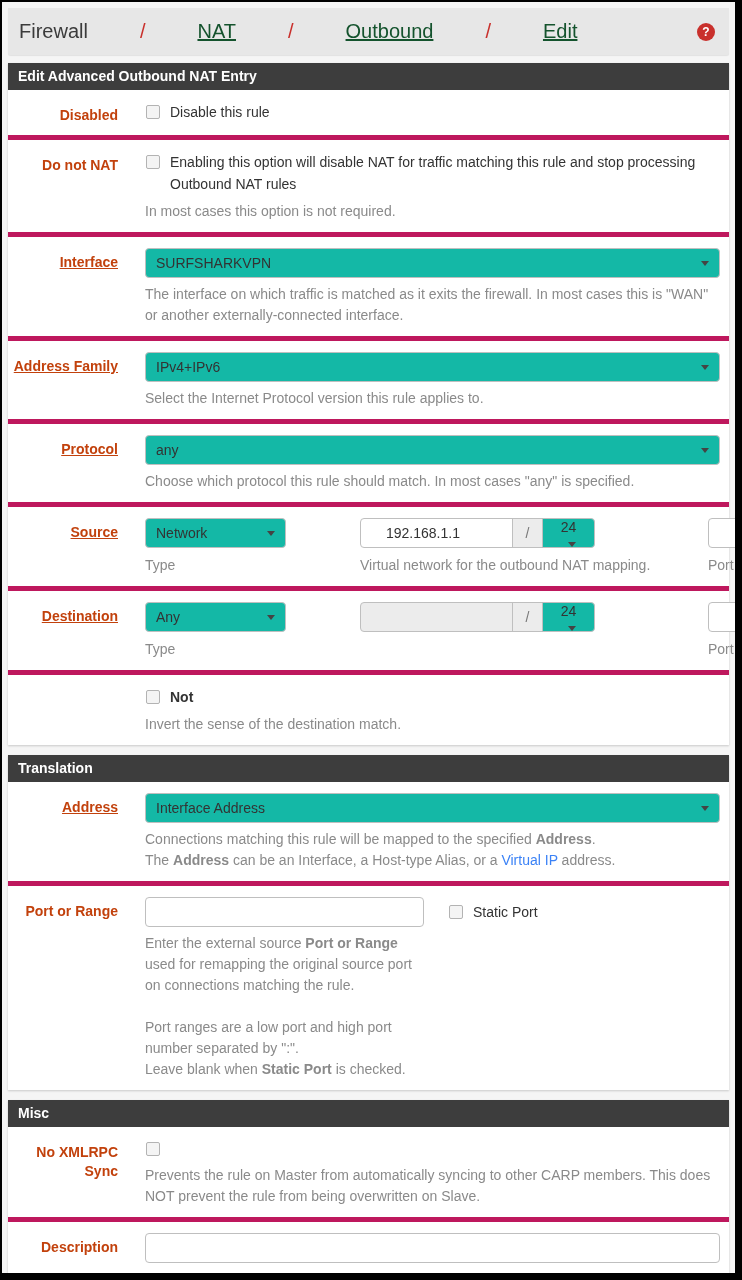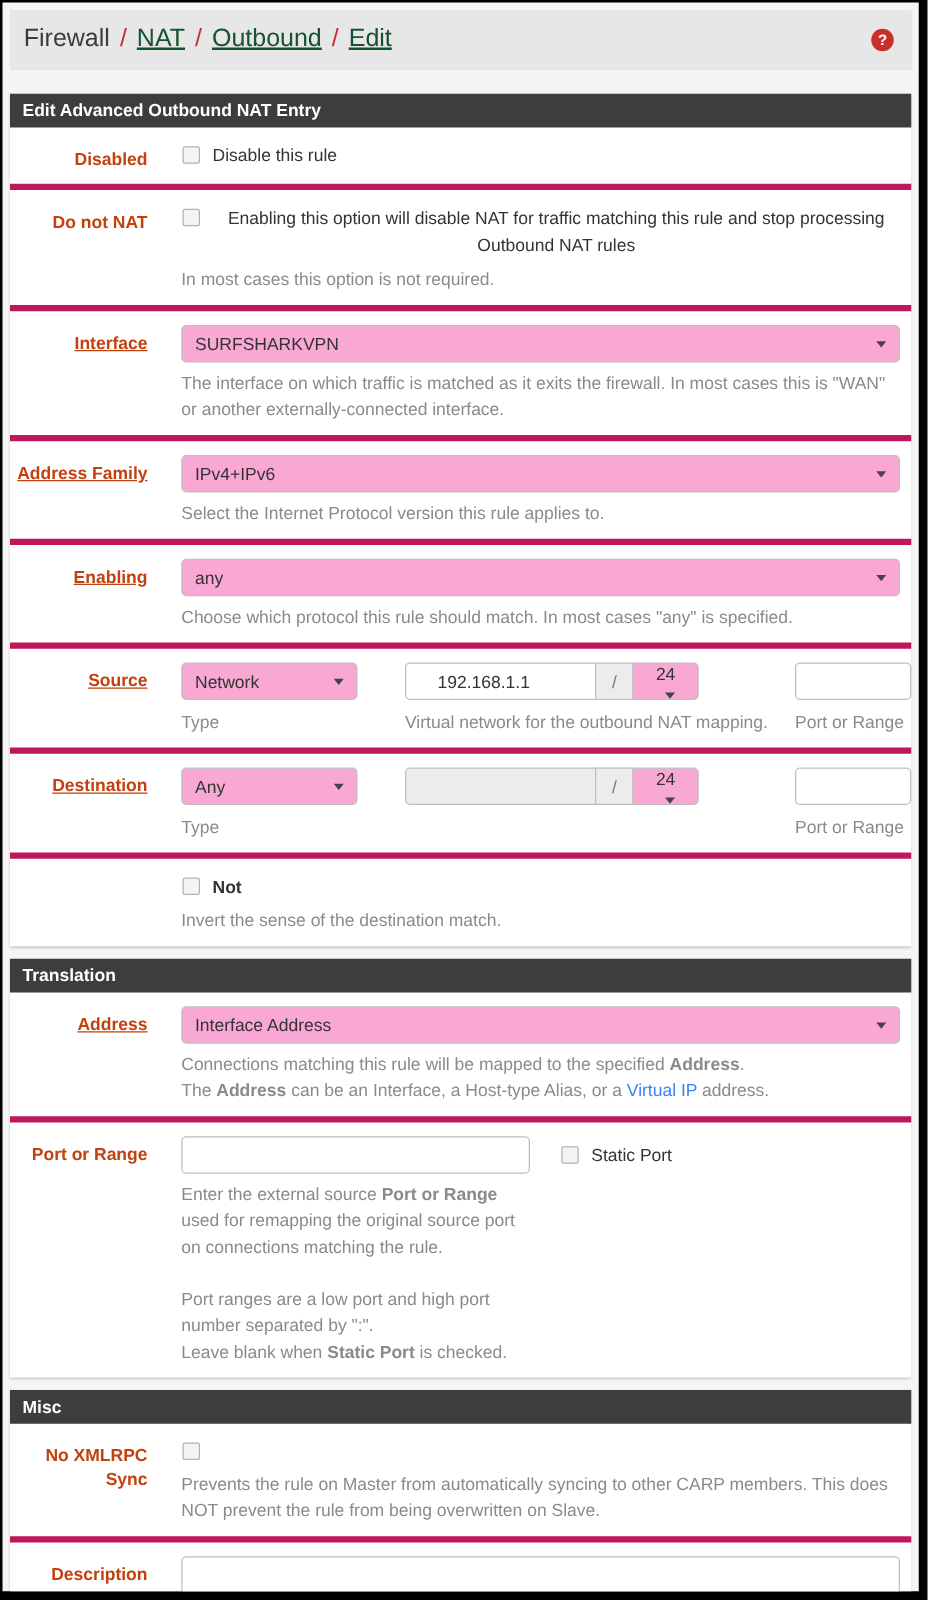--- a/index.html
+++ b/index.html
@@ -4,56 +4,56 @@
 <style>
   * { margin:0; padding:0; box-sizing:border-box; }
   html,body { width:742px; height:1280px; }
   body { background:#000; font-family:"Liberation Sans","DejaVu Sans",sans-serif; font-size:14px; }
   .page { position:absolute; top:2px; left:2px; width:733px; height:1271px; background:#f5f5f5; overflow:hidden; }
 
   
   .crumb-bar { margin:6px 6px 0 6px; height:47px; background:#e7e7e7; border-radius:0 0 2px 2px;
                display:flex; align-items:center; justify-content:space-between; padding:0 14px 0 11px;
                box-shadow:0 1px 1px rgba(0,0,0,0.08); }
-  .crumbs { font-size:20px; color:#3b3b3b; display:flex; align-items:center; }
+  .crumbs { font-size:20px; color:#3b3b3b; display:flex; align-items:center;gap:44px; }
   .bc-sep { color:#c9302c; margin:0 8px; }
   .bc-link { color:#14532d; cursor:pointer;text-decoration:underline; }
   .help-circle { width:18px; height:18px; border-radius:50%; background:#c9302c; color:#fff;
                  font-size:12px; font-weight:bold; display:flex; align-items:center; justify-content:center; cursor:pointer; }
 
   
   .panel { margin:0 6px; background:#fff; box-shadow:0 1px 2px rgba(0,0,0,0.18); }
   .panel + .panel { margin-top:10px; }
   .panel-head { background:#3d3d3d; color:#fff; font-weight:bold; font-size:14px; padding:5px 10px; line-height:17px; }
-  .first-panel { margin-top:20px; }
+  .first-panel { margin-top:8px; }
 
   .row { display:flex; padding:11px 0 10px; }
   .row + .row { border-top:5px solid #be185d; }
   .lbl { width:110px; min-width:110px; text-align:right; font-weight:bold; color:#c2410c; line-height:19px; padding-top:5px; }
   .lbl.u { text-decoration:underline; }
   .ctl { flex:1; margin-left:27px; margin-right:9px; min-width:0; }
 
   .help { color:#8a8a8a; line-height:21px; margin-top:6px; }
   .help b { color:#8a8a8a; }
   .link { color:#3b82f6; cursor:pointer; }
 
-  .cb-row { display:flex; align-items:flex-start; color:#333; line-height:22px;text-align:center; }
+  .cb-row { display:flex; align-items:flex-start; color:#333; line-height:22px; }
   .cb { width:14px; height:14px; min-width:14px; border:1px solid #b3b3b3; border-radius:2px; background:#f4f4f4;
         margin:4px 10px 0 1px; cursor:pointer; }
 
-  .select { height:30px; border:1px solid #bfbfbf; border-radius:4px; background:#f9a8d4; color:#333;
+  .select { height:30px; border:1px solid #bfbfbf; border-radius:4px; background:#14b8a6; color:#333;
             display:flex; align-items:center; justify-content:space-between; padding:0 10px; cursor:pointer; }
   .caret { width:0; height:0; border-left:4px solid transparent; border-right:4px solid transparent;
            border-top:5px solid #444; margin-left:6px; }
   .txt { height:30px; width:100%; border:1px solid #bfbfbf; border-radius:4px; padding:0 25px;
          font-family:inherit; font-size:14px; color:#333; background:#fff; }
   .txt:disabled { background:#ececec; }
 
   
-  .net-grid { display:flex; }
+  .net-grid { display:flex;gap:36px; }
   .ngc1 { width:141px; min-width:141px; margin-right:38px; }
   .ngc2 { width:312px; min-width:312px; }
   .ngc3 { width:93px; min-width:93px; margin-left:auto; }
   .ig { display:flex; }
   .ig .txt { width:153px; border-radius:4px 0 0 4px; }
   .ig .addon { width:31px; min-width:31px; background:#ececec; border:1px solid #bfbfbf; margin-left:-1px;
                display:flex; align-items:center; justify-content:center; color:#777; }
   .ig .select { width:53px; min-width:53px; border-radius:0 4px 4px 0; margin-left:-1px; padding:0 7px;flex-direction:column; }
   .cap { color:#8a8a8a; line-height:21px; margin-top:7px; }
 
@@ -121,21 +121,21 @@
       <div class="ctl">
         <div class="select">
           <span>IPv4+IPv6</span>
           <span class="caret"></span>
         </div>
         <div class="help">Select the Internet Protocol version this rule applies to.</div>
       </div>
     </div>
 
     <div class="row">
-      <div class="lbl u">Enabling</div>
+      <div class="lbl u">Protocol</div>
       <div class="ctl">
         <div class="select">
           <span>any</span>
           <span class="caret"></span>
         </div>
         <div class="help">Choose which protocol this rule should match. In most cases "any" is specified.</div>
       </div>
     </div>
 
     <div class="row">

